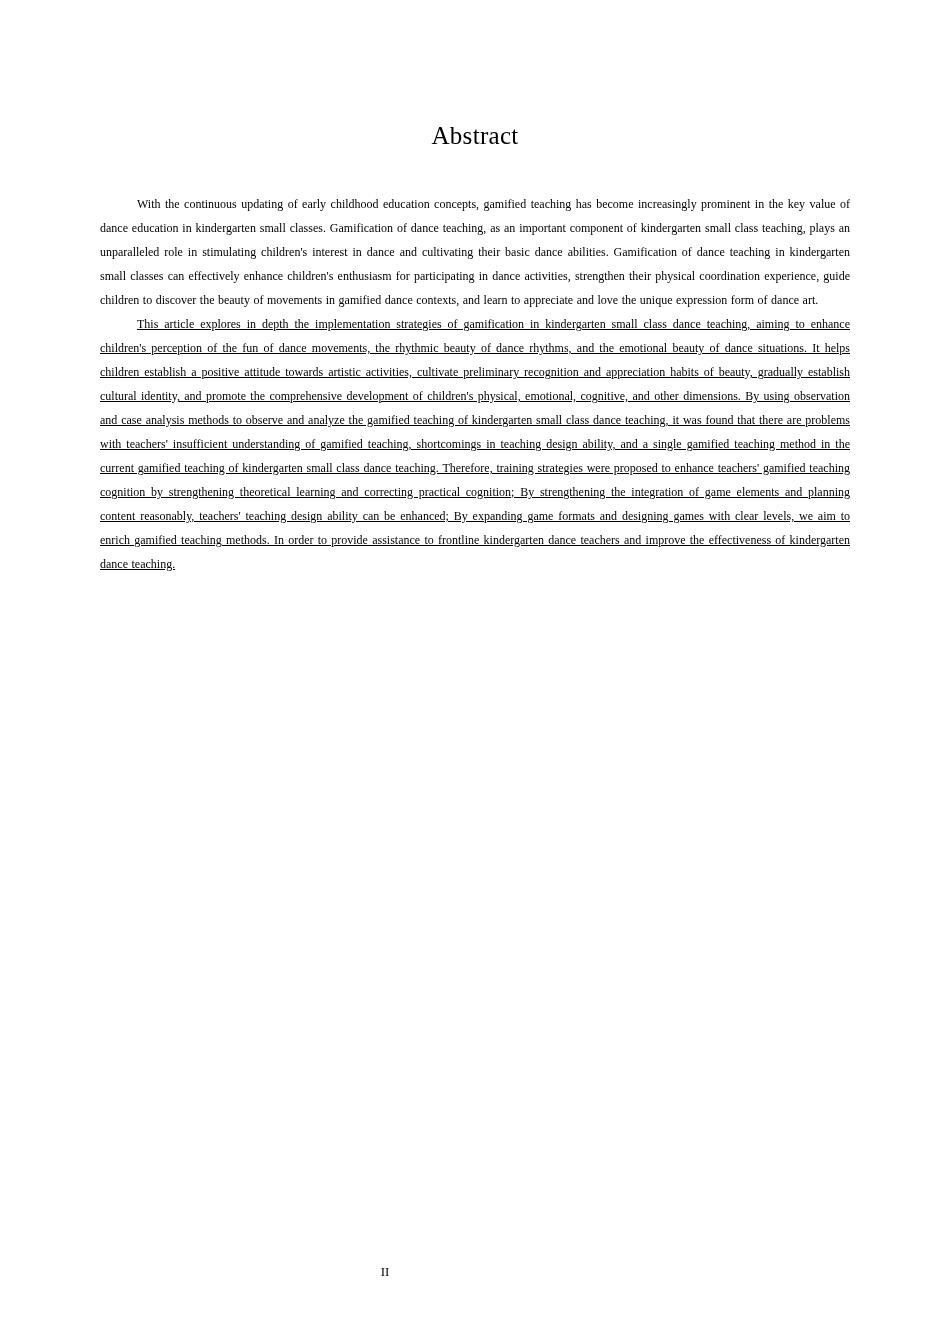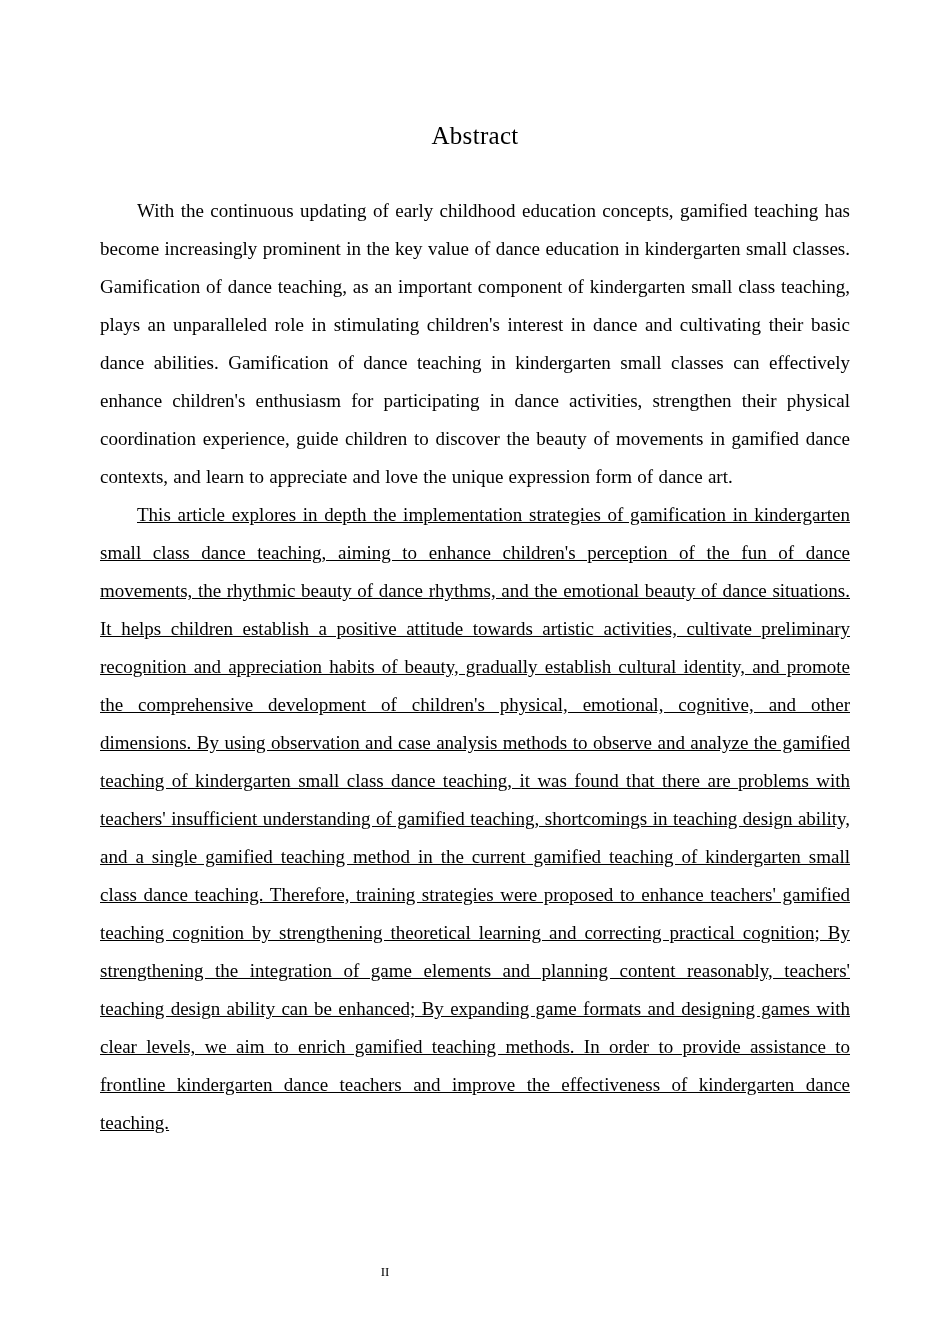--- a/index.html
+++ b/index.html
@@ -31,22 +31,22 @@
     letter-spacing: 0.3px;
     font-family: "Liberation Serif", "DejaVu Serif", serif;
   }
   .body-area {
     margin: 0 auto;
     width: 750px;
     padding-top: 42px;
   }
   p.para {
     margin: 0;
-    font-size: 19px;
-    line-height: 38px;
+    font-size: 12px;
+    line-height: 24px;
     text-align: justify;
     text-justify: inter-word;
     text-indent: 37px;
     word-spacing: 0.5px;
     hyphens: none;
   }
   p.para.last-para {
     text-align: justify;
     text-decoration: underline;
   }

